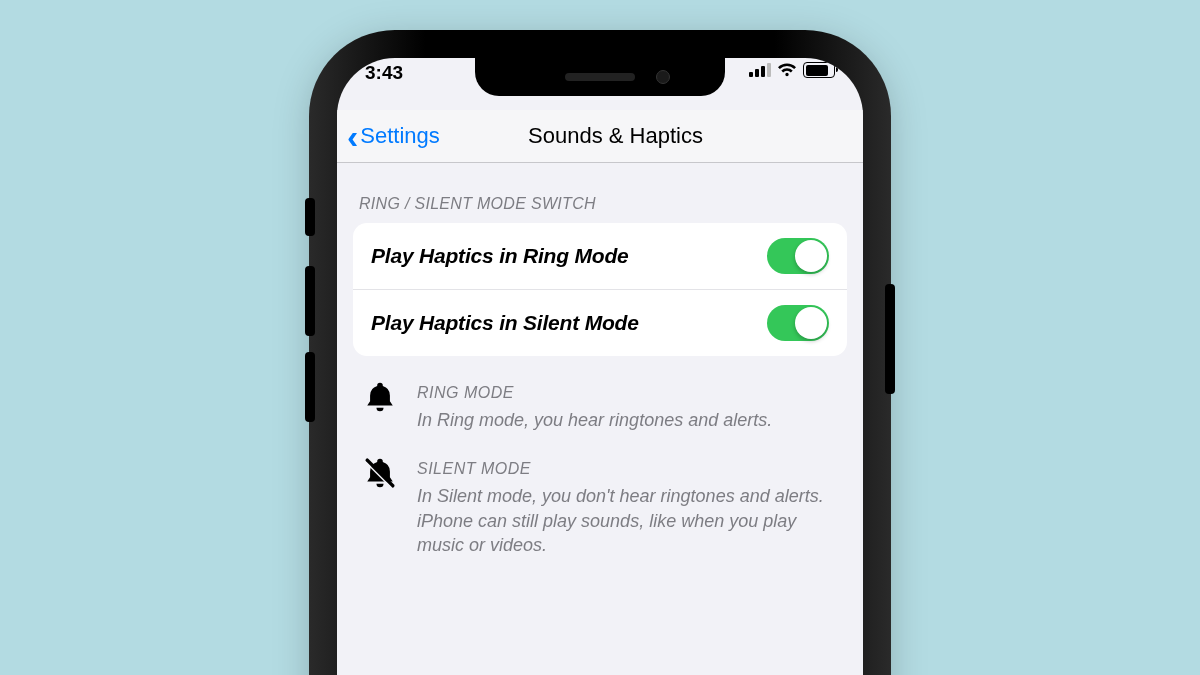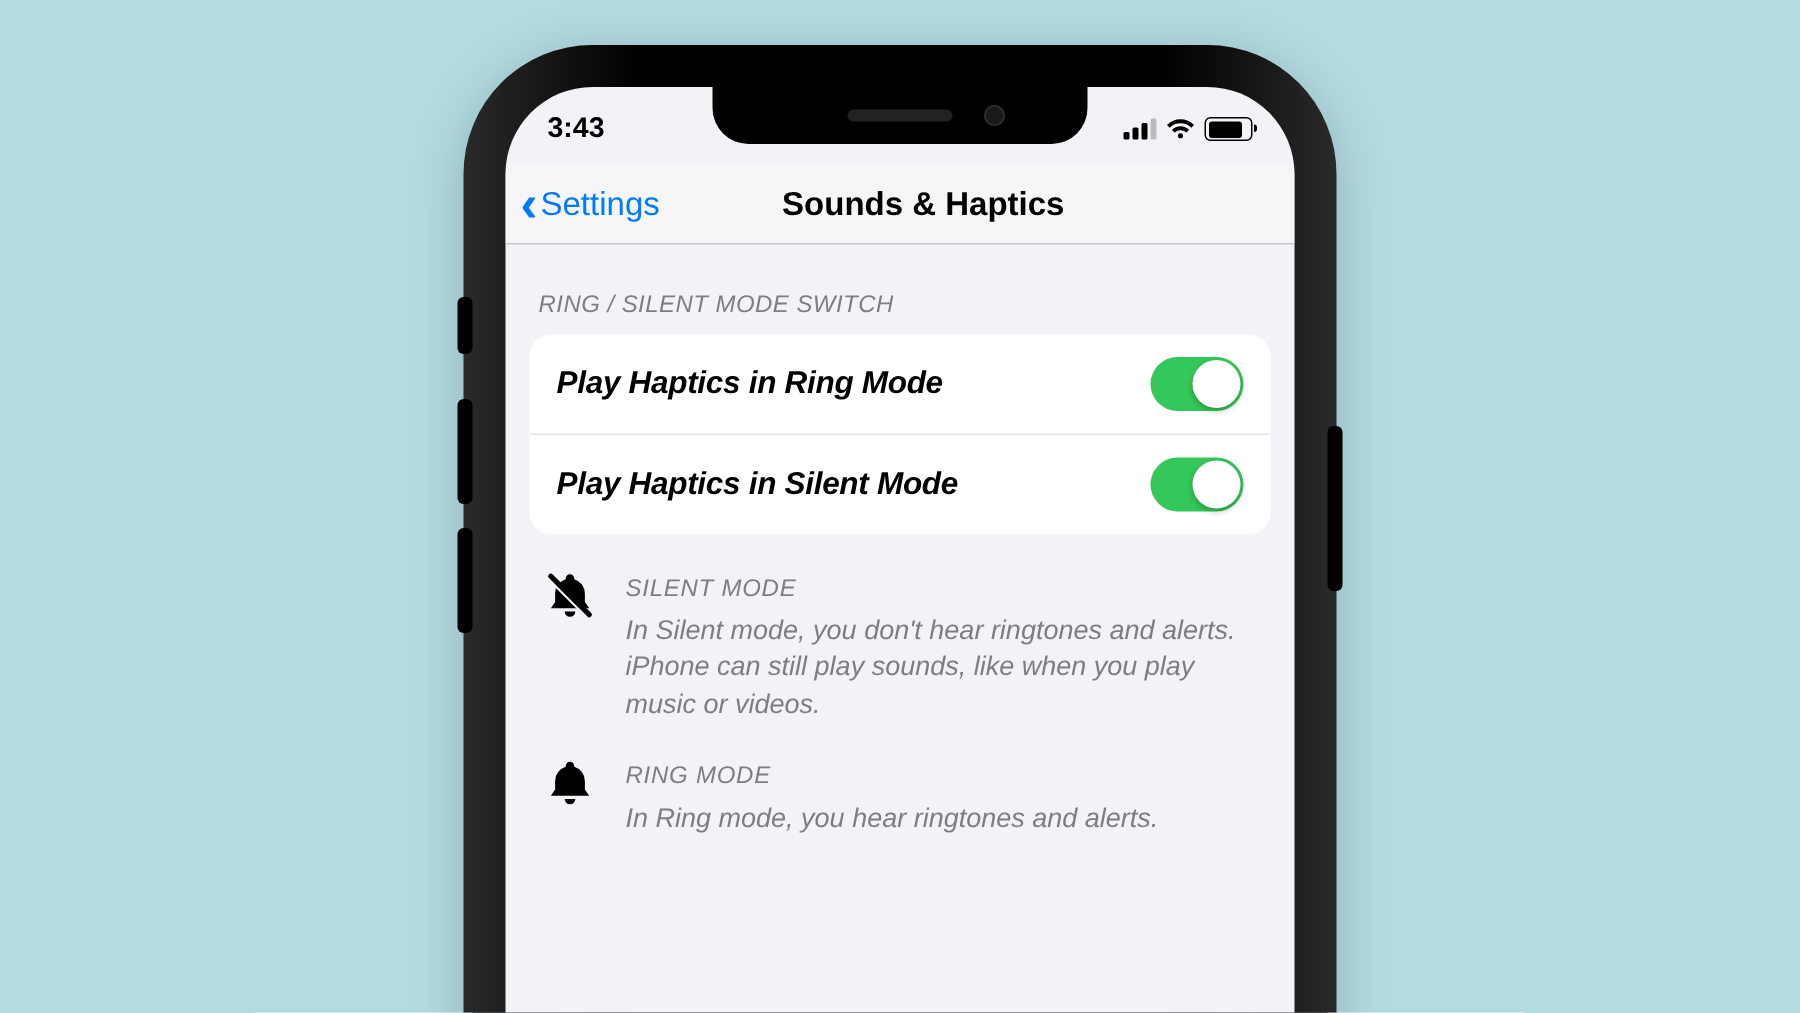--- a/index.html
+++ b/index.html
@@ -45,21 +45,21 @@
     border-radius:0 0 24px 24px;
     z-index:3;
     display:flex;align-items:center;justify-content:center;gap:50px;
   }
   .speaker{width:70px;height:8px;background:#222;border-radius:4px;}
   .camera{width:12px;height:12px;border-radius:50%;background:#1a1a1a;border:1px solid #333;position:absolute;right:55px;top:12px;}
 
   .statusbar{
     position:relative;z-index:2;
     height:48px;
-    display:flex;align-items:center;justify-content:space-between;
+    display:flex;align-items:flex-start;justify-content:space-between;
     padding:4px 28px 0;
     font-weight:700;font-size:19px;color:#000;
   }
   .status-right{display:flex;align-items:center;gap:6px;}
   .signal{display:flex;align-items:flex-end;gap:2px;}
   .signal span{width:4px;background:#000;border-radius:1px;display:block;}
   .signal span:nth-child(1){height:5px;}
   .signal span:nth-child(2){height:8px;}
   .signal span:nth-child(3){height:11px;}
   .signal span:nth-child(4){height:14px;background:#bbb;}
@@ -74,21 +74,21 @@
     height:52px;
     border-bottom:1px solid #c7c7cb;
   }
   .back{
     position:absolute;left:10px;top:0;bottom:0;
     display:flex;align-items:center;gap:2px;
     color:#007aff;font-size:22px;font-weight:500;
     cursor:pointer;
   }
   .back .chev{font-size:34px;line-height:0;font-weight:700;}
-  .title{font-size:22px;font-weight:700;color:#000;margin-left:31px;}
+  .title{font-size:22px;font-weight:400;color:#000;margin-left:31px;}
 
   .content{padding:0;font-style:italic;}
   .section-header{
     padding:32px 22px 10px;
     font-size:16px;color:#7d7d83;letter-spacing:0.3px;
   }
   .group{
     margin:0 16px;background:#fff;border-radius:14px;overflow:hidden;
   }
   .row{
@@ -176,37 +176,37 @@
           <div class="toggle on">
             <div class="knob"></div>
           </div>
         </div>
       </div>
 
       <div class="info">
         <div class="info-icon">
           <svg viewBox="0 0 24 24" width="34" height="34">
               <path fill="#000" d="M12 2a2 2 0 00-2 2v.3A7 7 0 005 11v4l-2 3h18l-2-3v-4a7 7 0 00-5-6.7V4a2 2 0 00-2-2zm0 20a2.5 2.5 0 002.5-2.5h-5A2.5 2.5 0 0012 22z"></path>
-              <line x1="3" y1="3" x2="21" y2="21" stroke="#000" stroke-width="2.5" stroke-linecap="round"></line>
-              <line x1="3" y1="3" x2="21" y2="21" stroke="#f2f2f7" stroke-width="1" stroke-linecap="round" transform="translate(-1.2,1.2)"></line>
             </svg>
         </div>
         <div class="info-text">
-          <div class="info-title">SILENT MODE</div>
-          <div class="info-body">In Silent mode, you don't hear ringtones and alerts. iPhone can still play sounds, like when you play music or videos.</div>
+          <div class="info-title">RING MODE</div>
+          <div class="info-body">In Ring mode, you hear ringtones and alerts.</div>
         </div>
       </div>
 
       <div class="info">
         <div class="info-icon">
           <svg viewBox="0 0 24 24" width="34" height="34">
               <path fill="#000" d="M12 2a2 2 0 00-2 2v.3A7 7 0 005 11v4l-2 3h18l-2-3v-4a7 7 0 00-5-6.7V4a2 2 0 00-2-2zm0 20a2.5 2.5 0 002.5-2.5h-5A2.5 2.5 0 0012 22z"></path>
+              <line x1="3" y1="3" x2="21" y2="21" stroke="#000" stroke-width="2.5" stroke-linecap="round"></line>
+              <line x1="3" y1="3" x2="21" y2="21" stroke="#f2f2f7" stroke-width="1" stroke-linecap="round" transform="translate(-1.2,1.2)"></line>
             </svg>
         </div>
         <div class="info-text">
-          <div class="info-title">RING MODE</div>
-          <div class="info-body">In Ring mode, you hear ringtones and alerts.</div>
+          <div class="info-title">SILENT MODE</div>
+          <div class="info-body">In Silent mode, you don't hear ringtones and alerts. iPhone can still play sounds, like when you play music or videos.</div>
         </div>
       </div>
 
     </div>
   </div>
 </div>
 
 </body></html>

